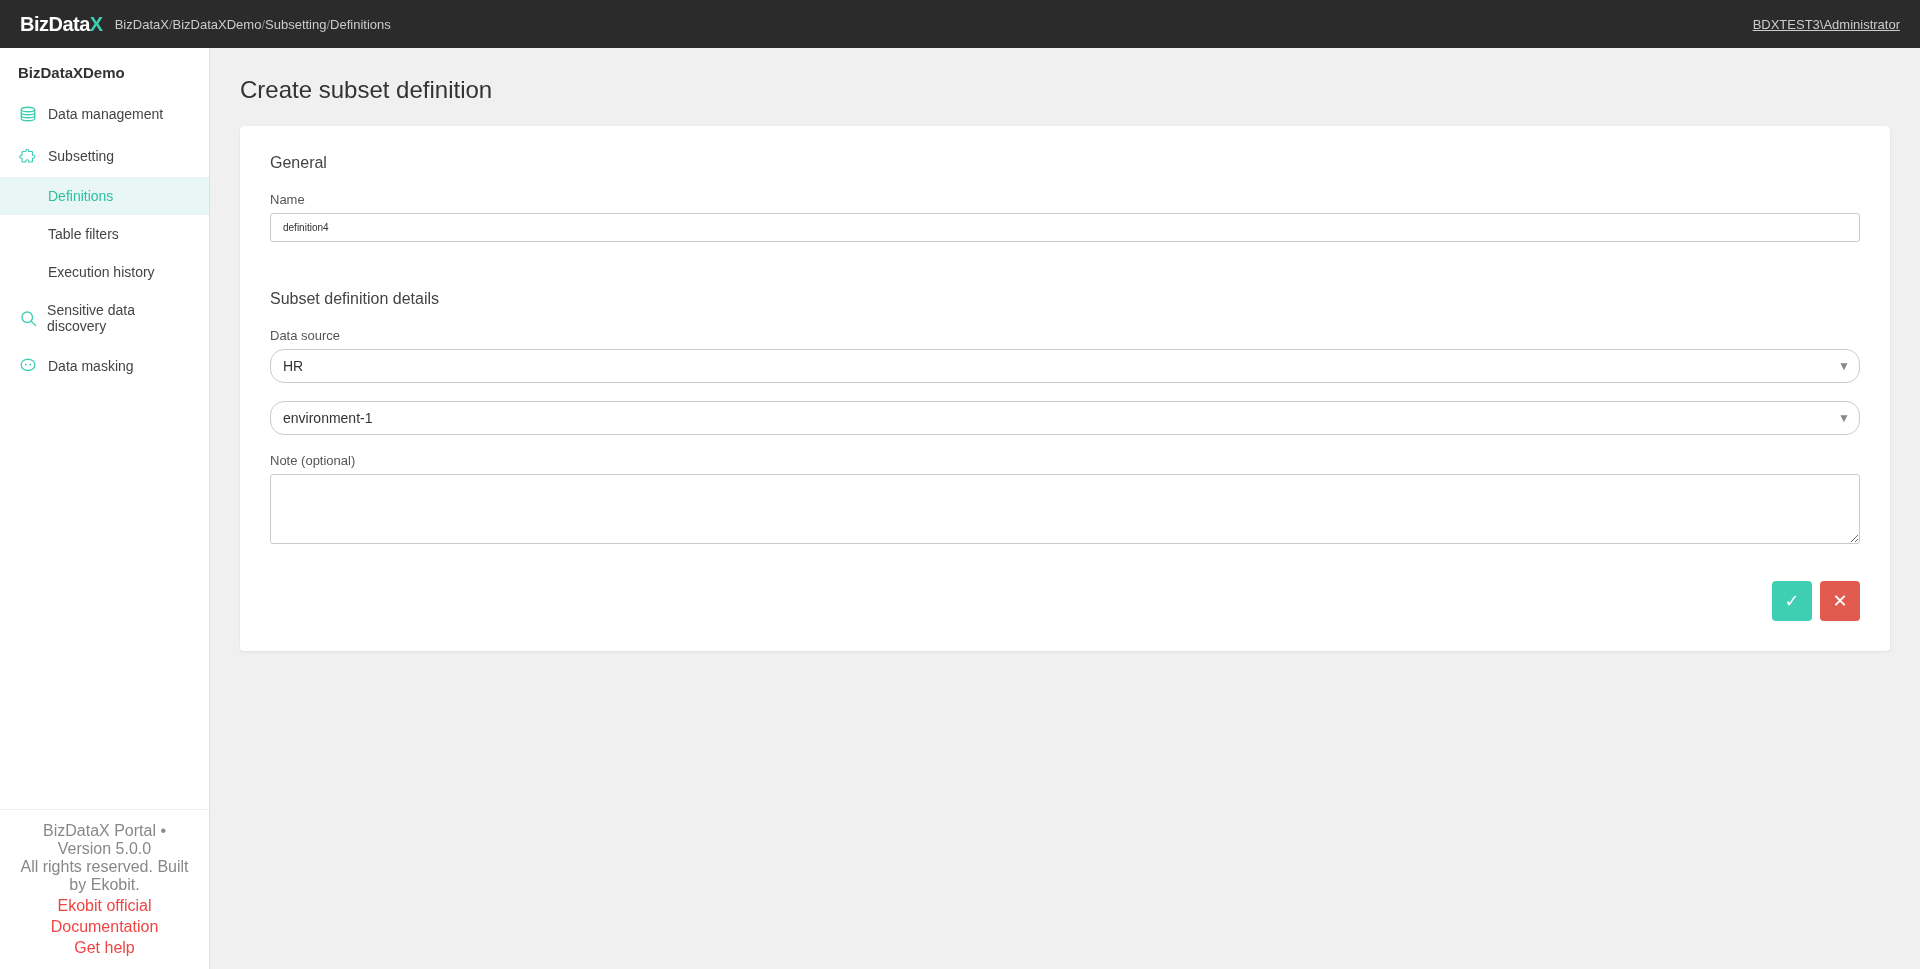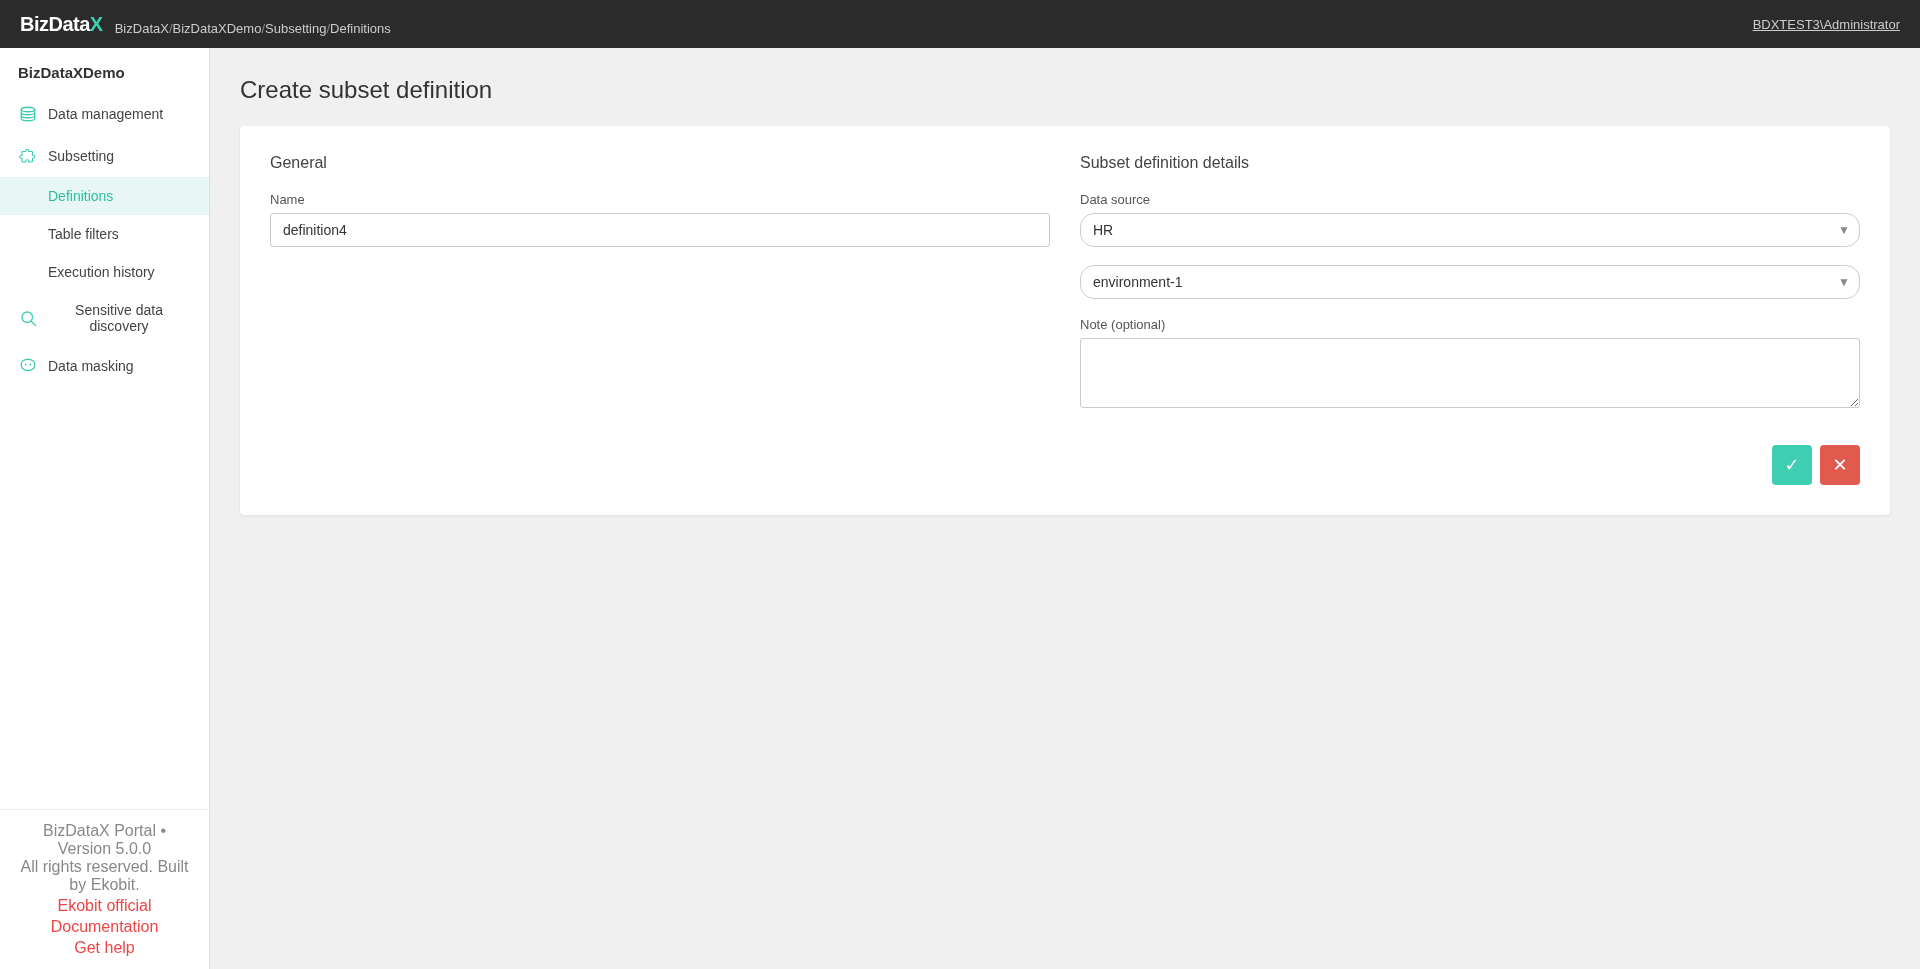--- a/index.html
+++ b/index.html
@@ -12,21 +12,21 @@
       display: flex;
       align-items: center;
       padding: 0 20px;
       justify-content: space-between;
       position: fixed;
       top: 0; left: 0; right: 0;
       z-index: 100;
     }
     .topbar-left {
       display: flex;
-      align-items: flex-end;
+      align-items: center;
       gap: 12px;
     }
     .logo {
       display: flex;
       align-items: center;
       font-size: 20px;
       font-weight: bold;
       color: white;
       letter-spacing: -0.5px;
     }
@@ -68,21 +68,20 @@
       color: #333;
     }
     .sidebar-item {
       display: flex;
       align-items: center;
       gap: 10px;
       padding: 11px 18px;
       cursor: pointer;
       color: #444;
       font-size: 14px;
-      text-align: center;
     }
     .sidebar-item .icon {
       width: 20px;
       height: 20px;
       display: flex;
       align-items: center;
       justify-content: center;
       color: #3ecfb2;
     }
     .sidebar-item-plain {
@@ -127,21 +126,21 @@
 
     
     .form-card {
       background: #fff;
       border-radius: 4px;
       padding: 28px 30px 30px;
       box-shadow: 0 1px 3px rgba(0,0,0,0.08);
     }
     .form-grid {
       display: grid;
-      grid-template-columns: 1fr 1fr;
+      grid-template-columns: 1fr;
       gap: 30px;
     }
     .section-title {
       font-size: 16px;
       font-weight: 500;
       color: #444;
       margin-bottom: 20px;
     }
     .form-group {
       margin-bottom: 18px;
@@ -150,21 +149,21 @@
       font-size: 13px;
       color: #555;
       margin-bottom: 6px;
       display: block;
     }
     .form-input {
       width: 100%;
       border: 1px solid #ccc;
       border-radius: 3px;
       padding: 8px 12px;
-      font-size: 14px;
+      font-size: 10px;
       color: #333;
       background: #fff;
       outline: none;
     }
     .form-select-wrapper {
       position: relative;
     }
     .form-select {
       width: 100%;
       border: 1px solid #ccc;

